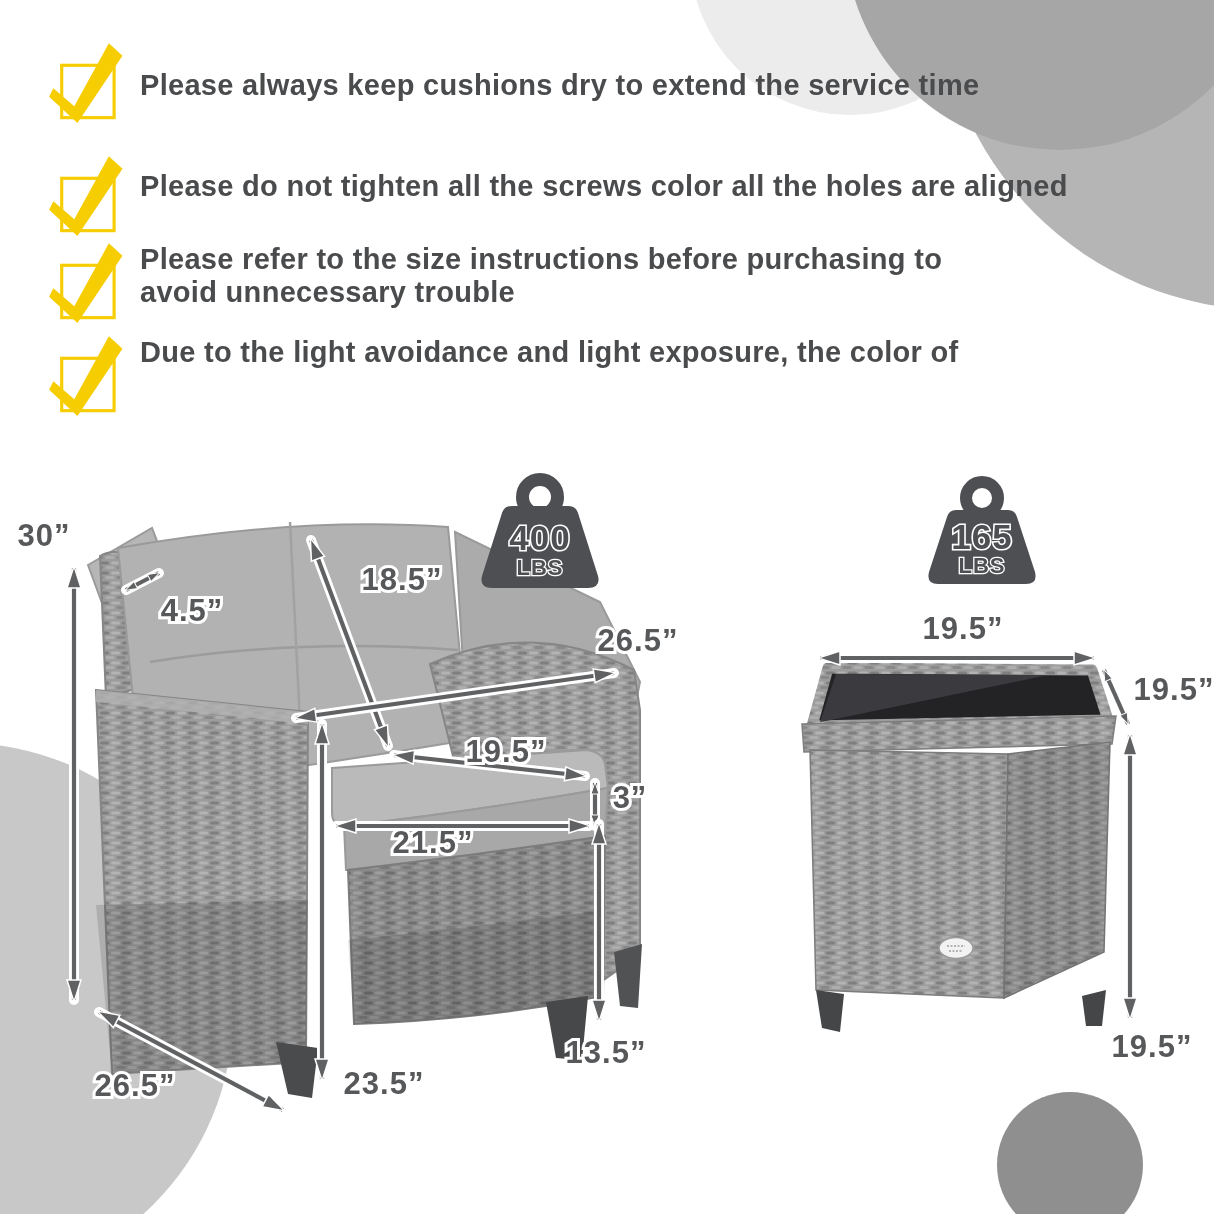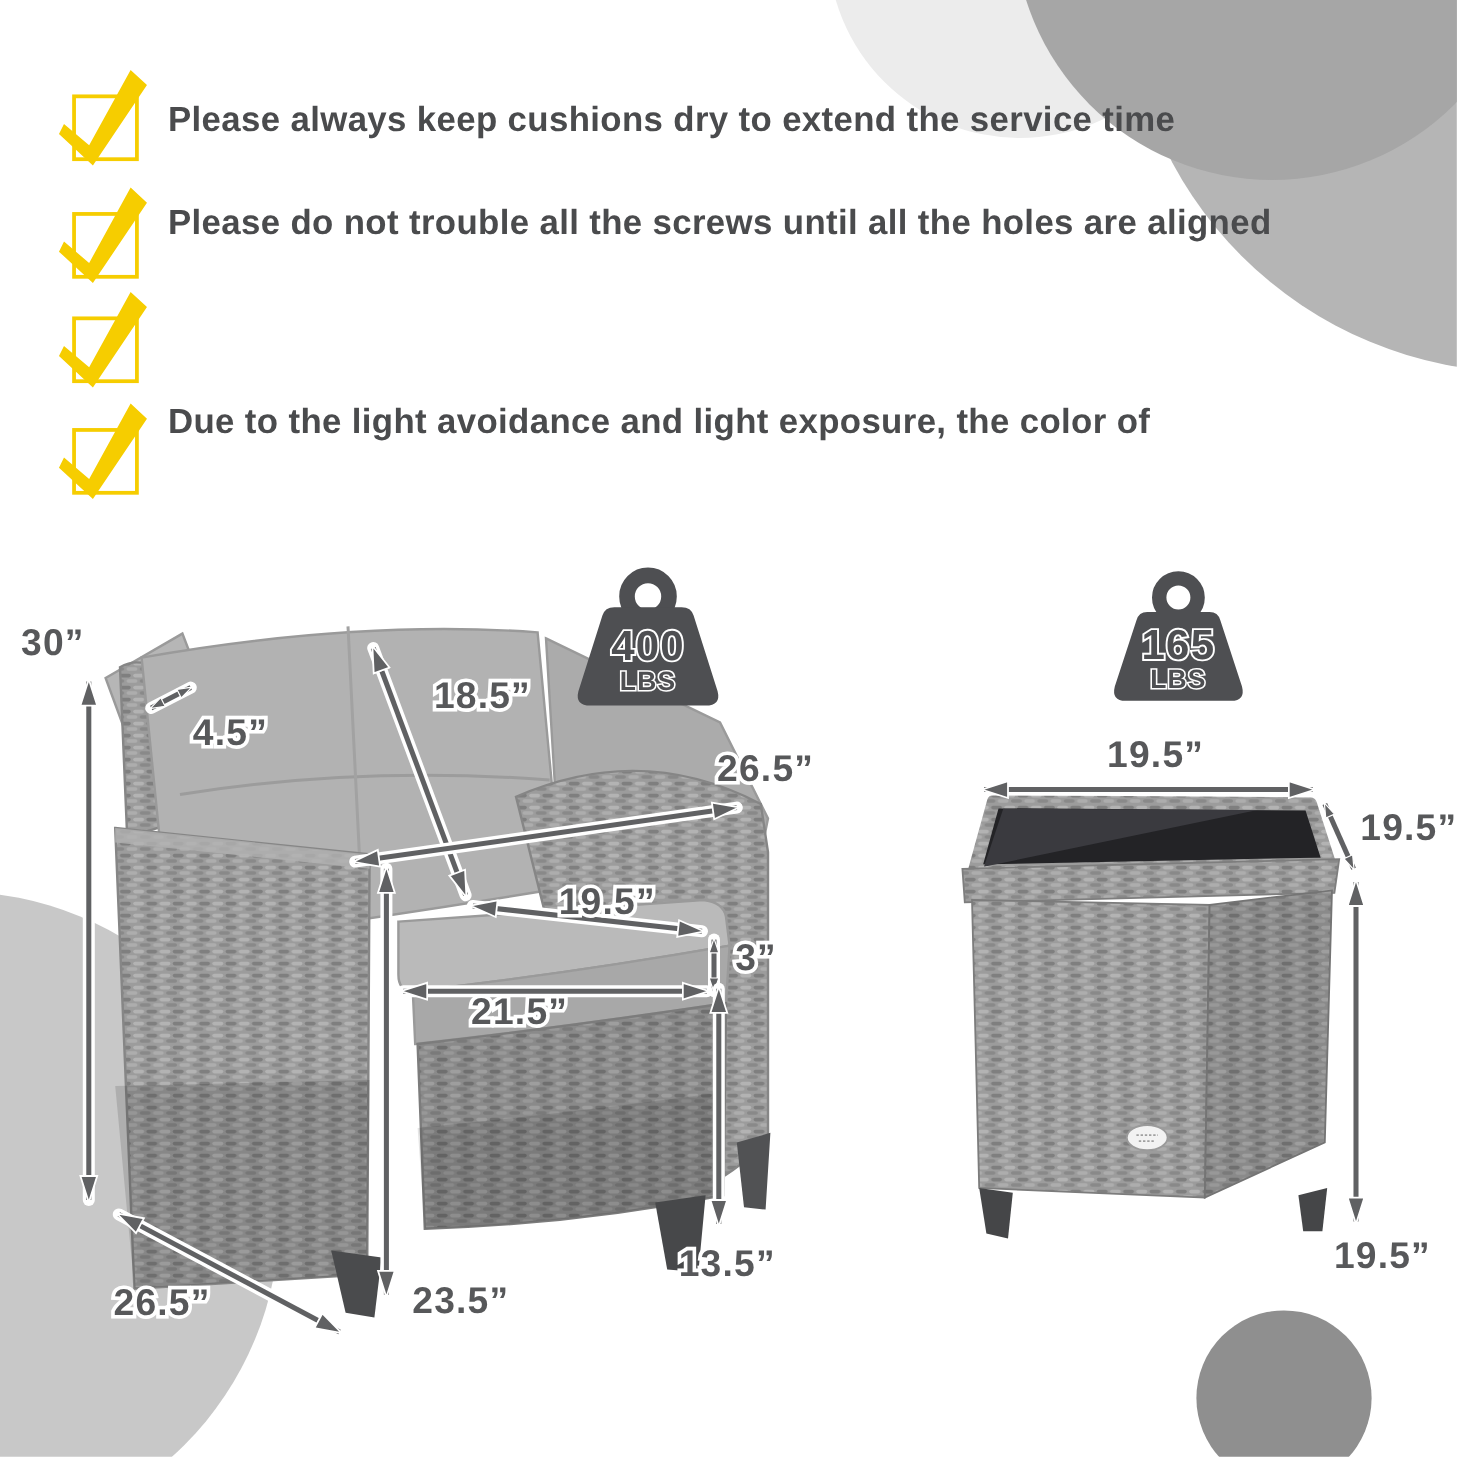--- a/index.html
+++ b/index.html
@@ -9,21 +9,21 @@
   #c-right-large{left:938px;top:-350px;width:660px;height:660px;background:#b5b5b5;}
   #c-top-light{left:690px;top:-205px;width:320px;height:320px;background:#ececec;}
   #c-top-medium{left:845px;top:-280px;width:430px;height:430px;background:#a6a6a6;}
   #c-bottom-left{left:-307px;top:743px;width:540px;height:540px;background:#c8c8c8;}
   #c-bottom-right{left:997px;top:1092px;width:146px;height:146px;background:#8f8f8f;}
   #scene{position:absolute;left:0;top:0;z-index:1;}
   .note-row{position:absolute;left:46px;display:flex;z-index:2;}
   .note-icon{width:88px;height:88px;flex:0 0 88px;}
   .note-text{margin-left:6px;font-size:29px;line-height:33px;font-weight:700;
              color:#4a4b4d;letter-spacing:0.3px;white-space:nowrap;}
-  #row1{top:52px;} #row1 .note-text{margin-top:32px;}
+  #row1{top:37px;} #row1 .note-text{margin-top:32px;}
   #row2{top:150px;} #row2 .note-text{margin-top:20px;}
   #row3{top:237px;} #row3 .note-text{margin-top:6px;}
   #row4{top:330px;justify-content:center;} #row4 .note-text{margin-top:6px;}
   .dim-case{stroke:#ffffff;stroke-width:10;fill:none;stroke-linecap:round;}
   .dim-line{stroke:#606163;stroke-width:4.2;fill:none;}
   .dim-label{font-family:"Liberation Sans",sans-serif;font-size:31px;font-weight:700;
              fill:#57585a;stroke:#ffffff;stroke-width:6px;paint-order:stroke;
              letter-spacing:1px;text-anchor:middle;}
   .cap-num{font-family:"Liberation Sans",sans-serif;font-size:35px;font-weight:700;
            fill:#4e4f52;stroke:#ffffff;stroke-width:3.2px;paint-order:stroke;
@@ -50,28 +50,32 @@
   <div class="note-text">
     <div>Please always keep cushions dry to extend the service time</div>
   </div>
 </div>
 <div class="note-row" id="row2">
   <svg class="note-icon" viewBox="0 0 84 84">
     <rect x="15" y="27" width="50" height="50" fill="#ffffff" stroke="#F6CD00" stroke-width="3"></rect>
     <path d="M7,49 L27,66 L60,6 L73,18 L30,82 L3,57 Z" fill="#F6CD00"></path>
   </svg>
   <div class="note-text">
-    <div>Please do not trouble all the screws until all the holes are aligned</div>
+    <div>Please do not tighten all the screws color all the holes are aligned</div>
   </div>
 </div>
 <div class="note-row" id="row3">
   <svg class="note-icon" viewBox="0 0 84 84">
     <rect x="15" y="27" width="50" height="50" fill="#ffffff" stroke="#F6CD00" stroke-width="3"></rect>
     <path d="M7,49 L27,66 L60,6 L73,18 L30,82 L3,57 Z" fill="#F6CD00"></path>
   </svg>
+  <div class="note-text">
+    <div>Please refer to the size instructions before purchasing to</div>
+    <div>avoid unnecessary trouble</div>
+  </div>
 </div>
 <div class="note-row" id="row4">
   <svg class="note-icon" viewBox="0 0 84 84">
     <rect x="15" y="27" width="50" height="50" fill="#ffffff" stroke="#F6CD00" stroke-width="3"></rect>
     <path d="M7,49 L27,66 L60,6 L73,18 L30,82 L3,57 Z" fill="#F6CD00"></path>
   </svg>
   <div class="note-text">
     <div>Due to the light avoidance and light exposure, the color of</div>
   </div>
 </div>

